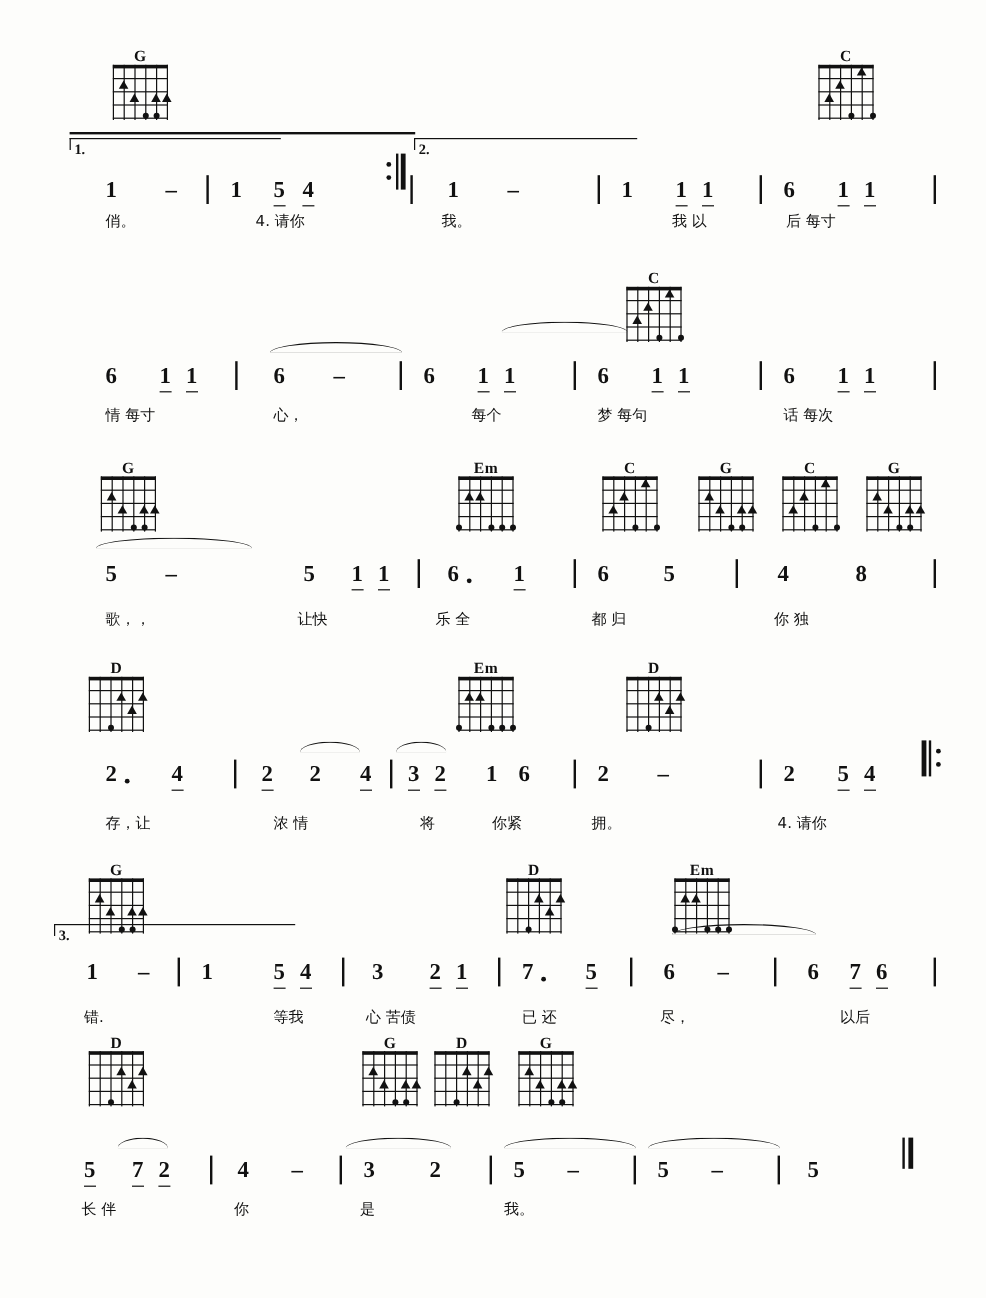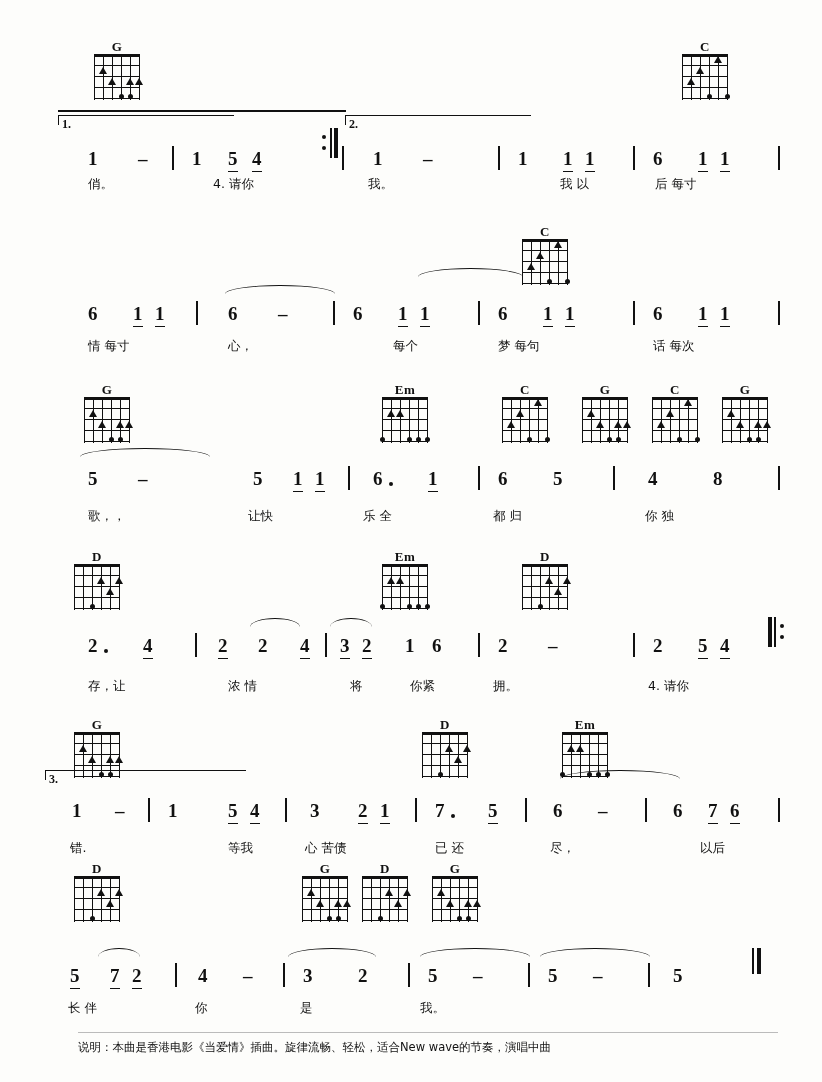--- a/index.html
+++ b/index.html
@@ -654,14 +654,13 @@
     <div class="d" style="left:12px;top:18px;"></div>
   </div>
 
   <div class="endbar" style="left:752px;top:948px;">
     <div class="t1" style="left:0;top:0;"></div>
     <div class="t2" style="left:5px;top:0;"></div>
   </div>
 
   <div style="position:absolute;left:58px;top:110px;width:288px;height:2px;background:#111;"></div>
 
-  <div class="footer">说明：本曲是香港电影《当爱情》插曲。旋律流畅、轻松，适合New wave的节奏，演唱中曲</div>
 </div>
 
 </body></html>

